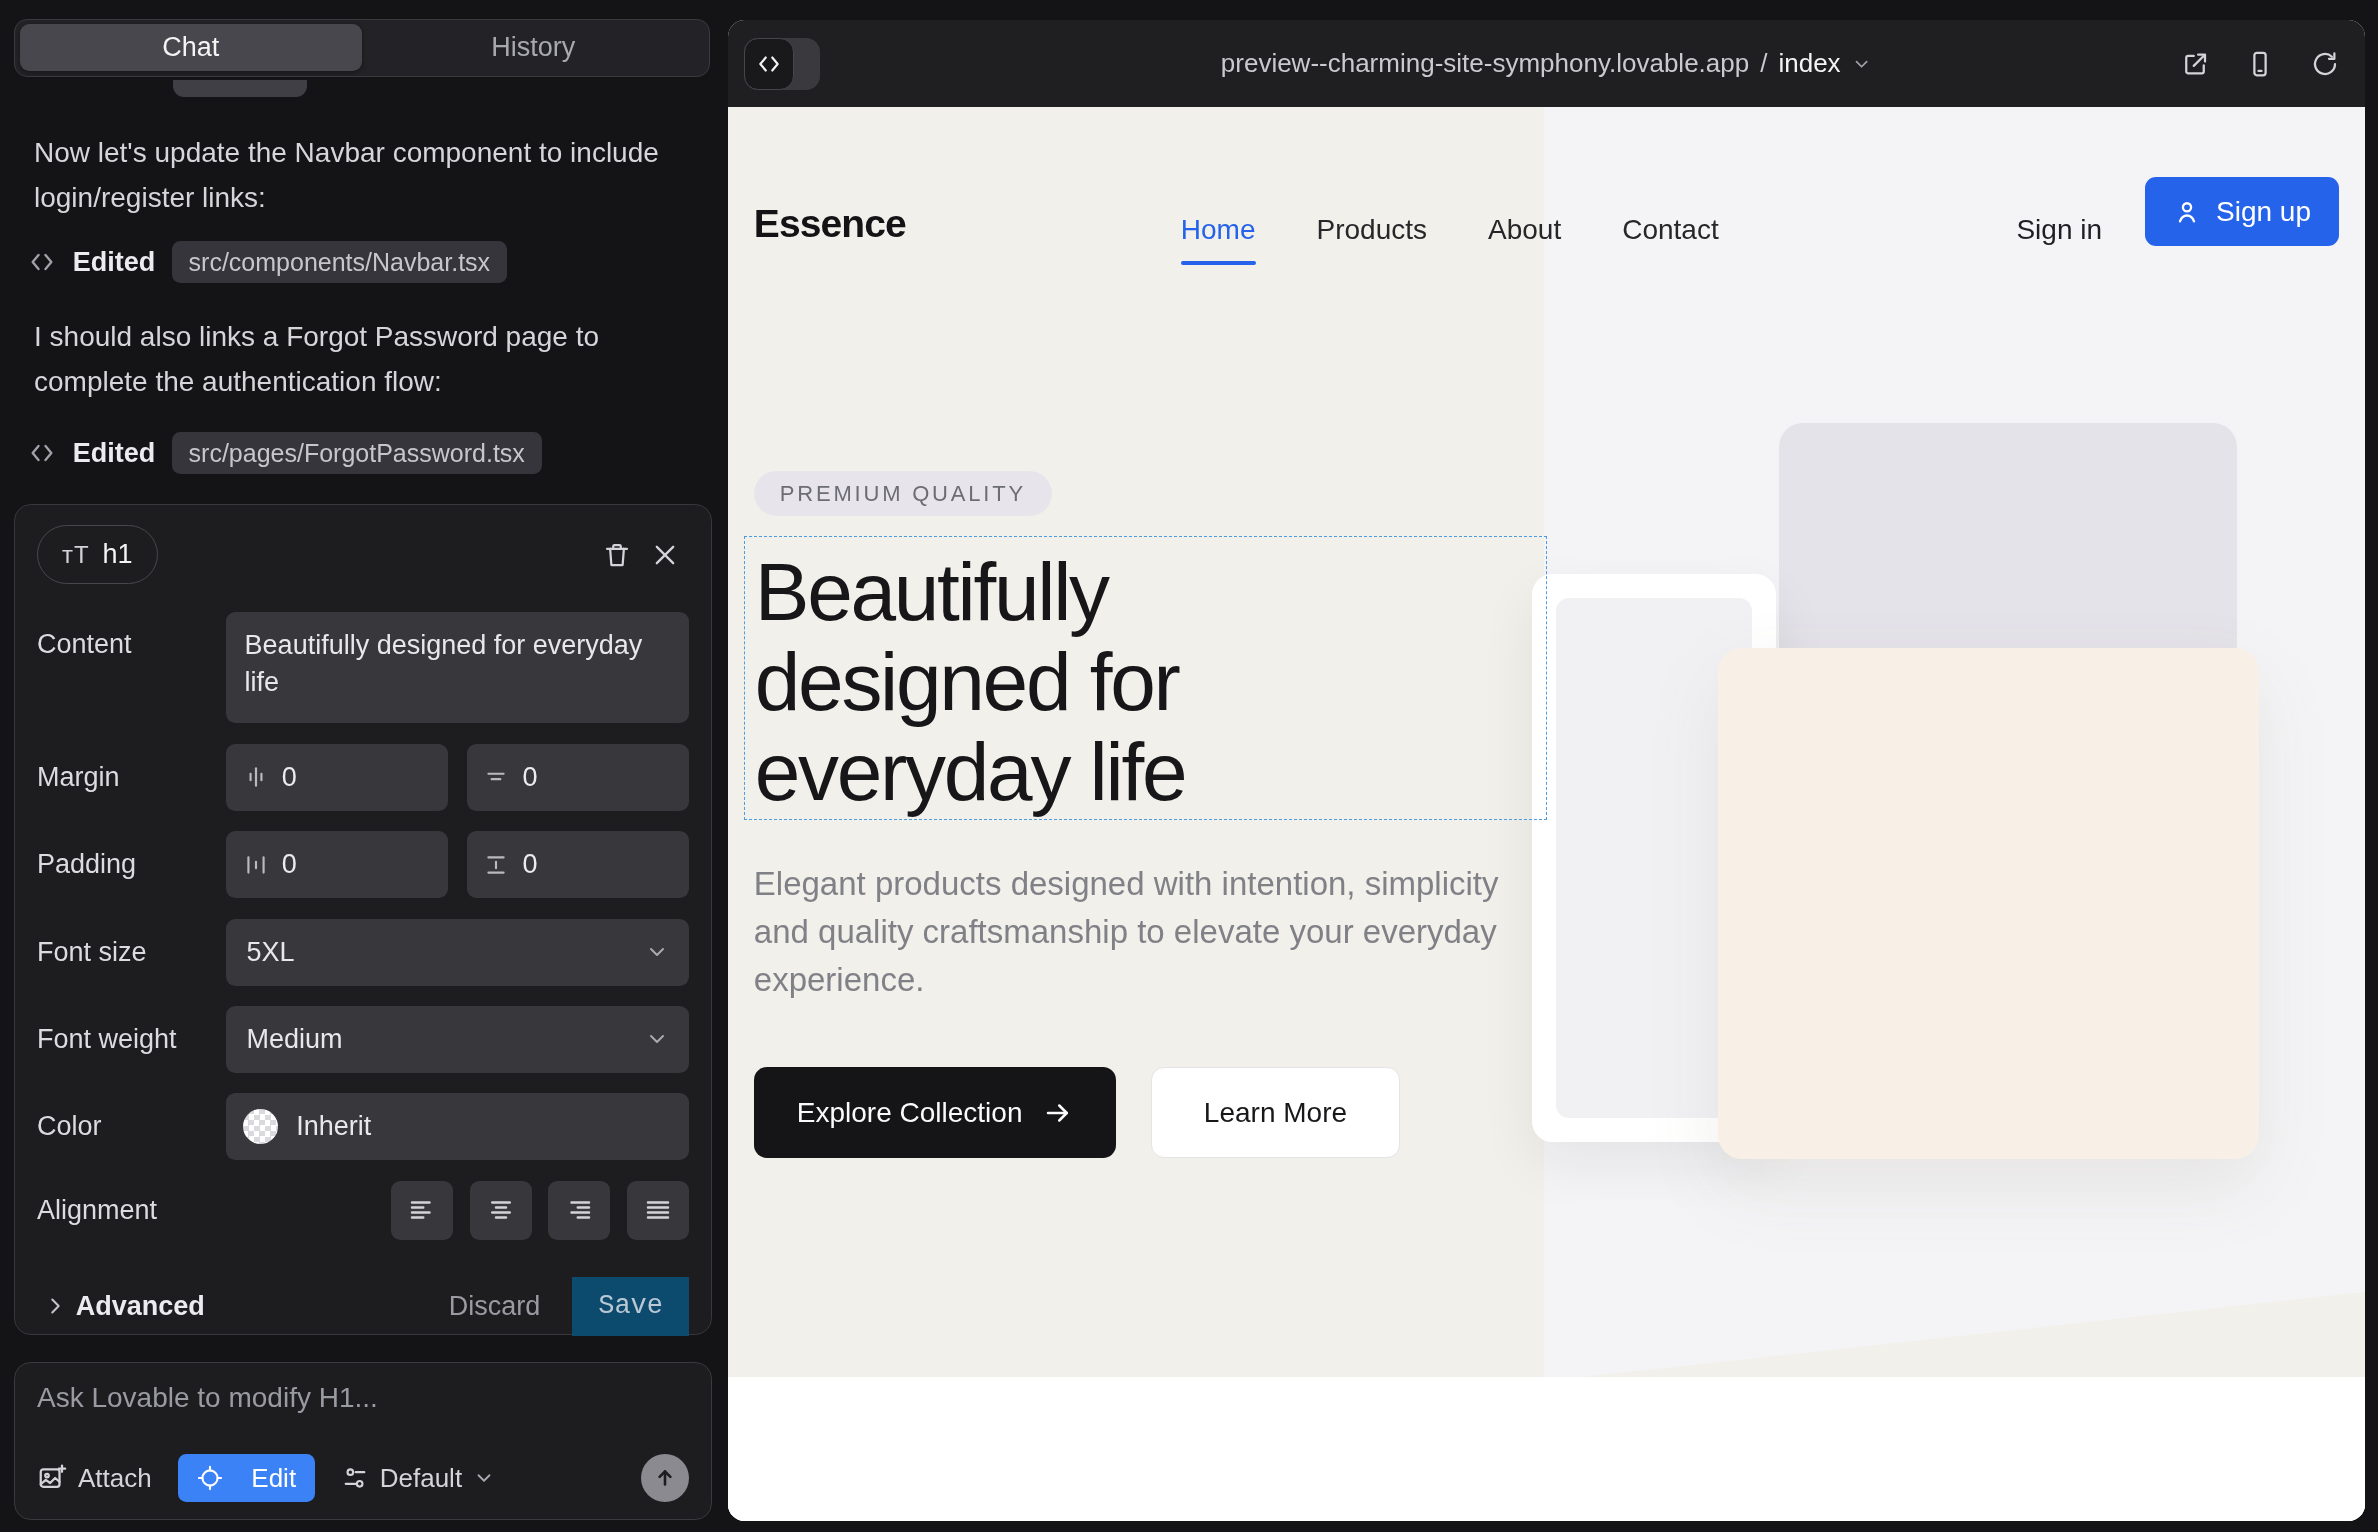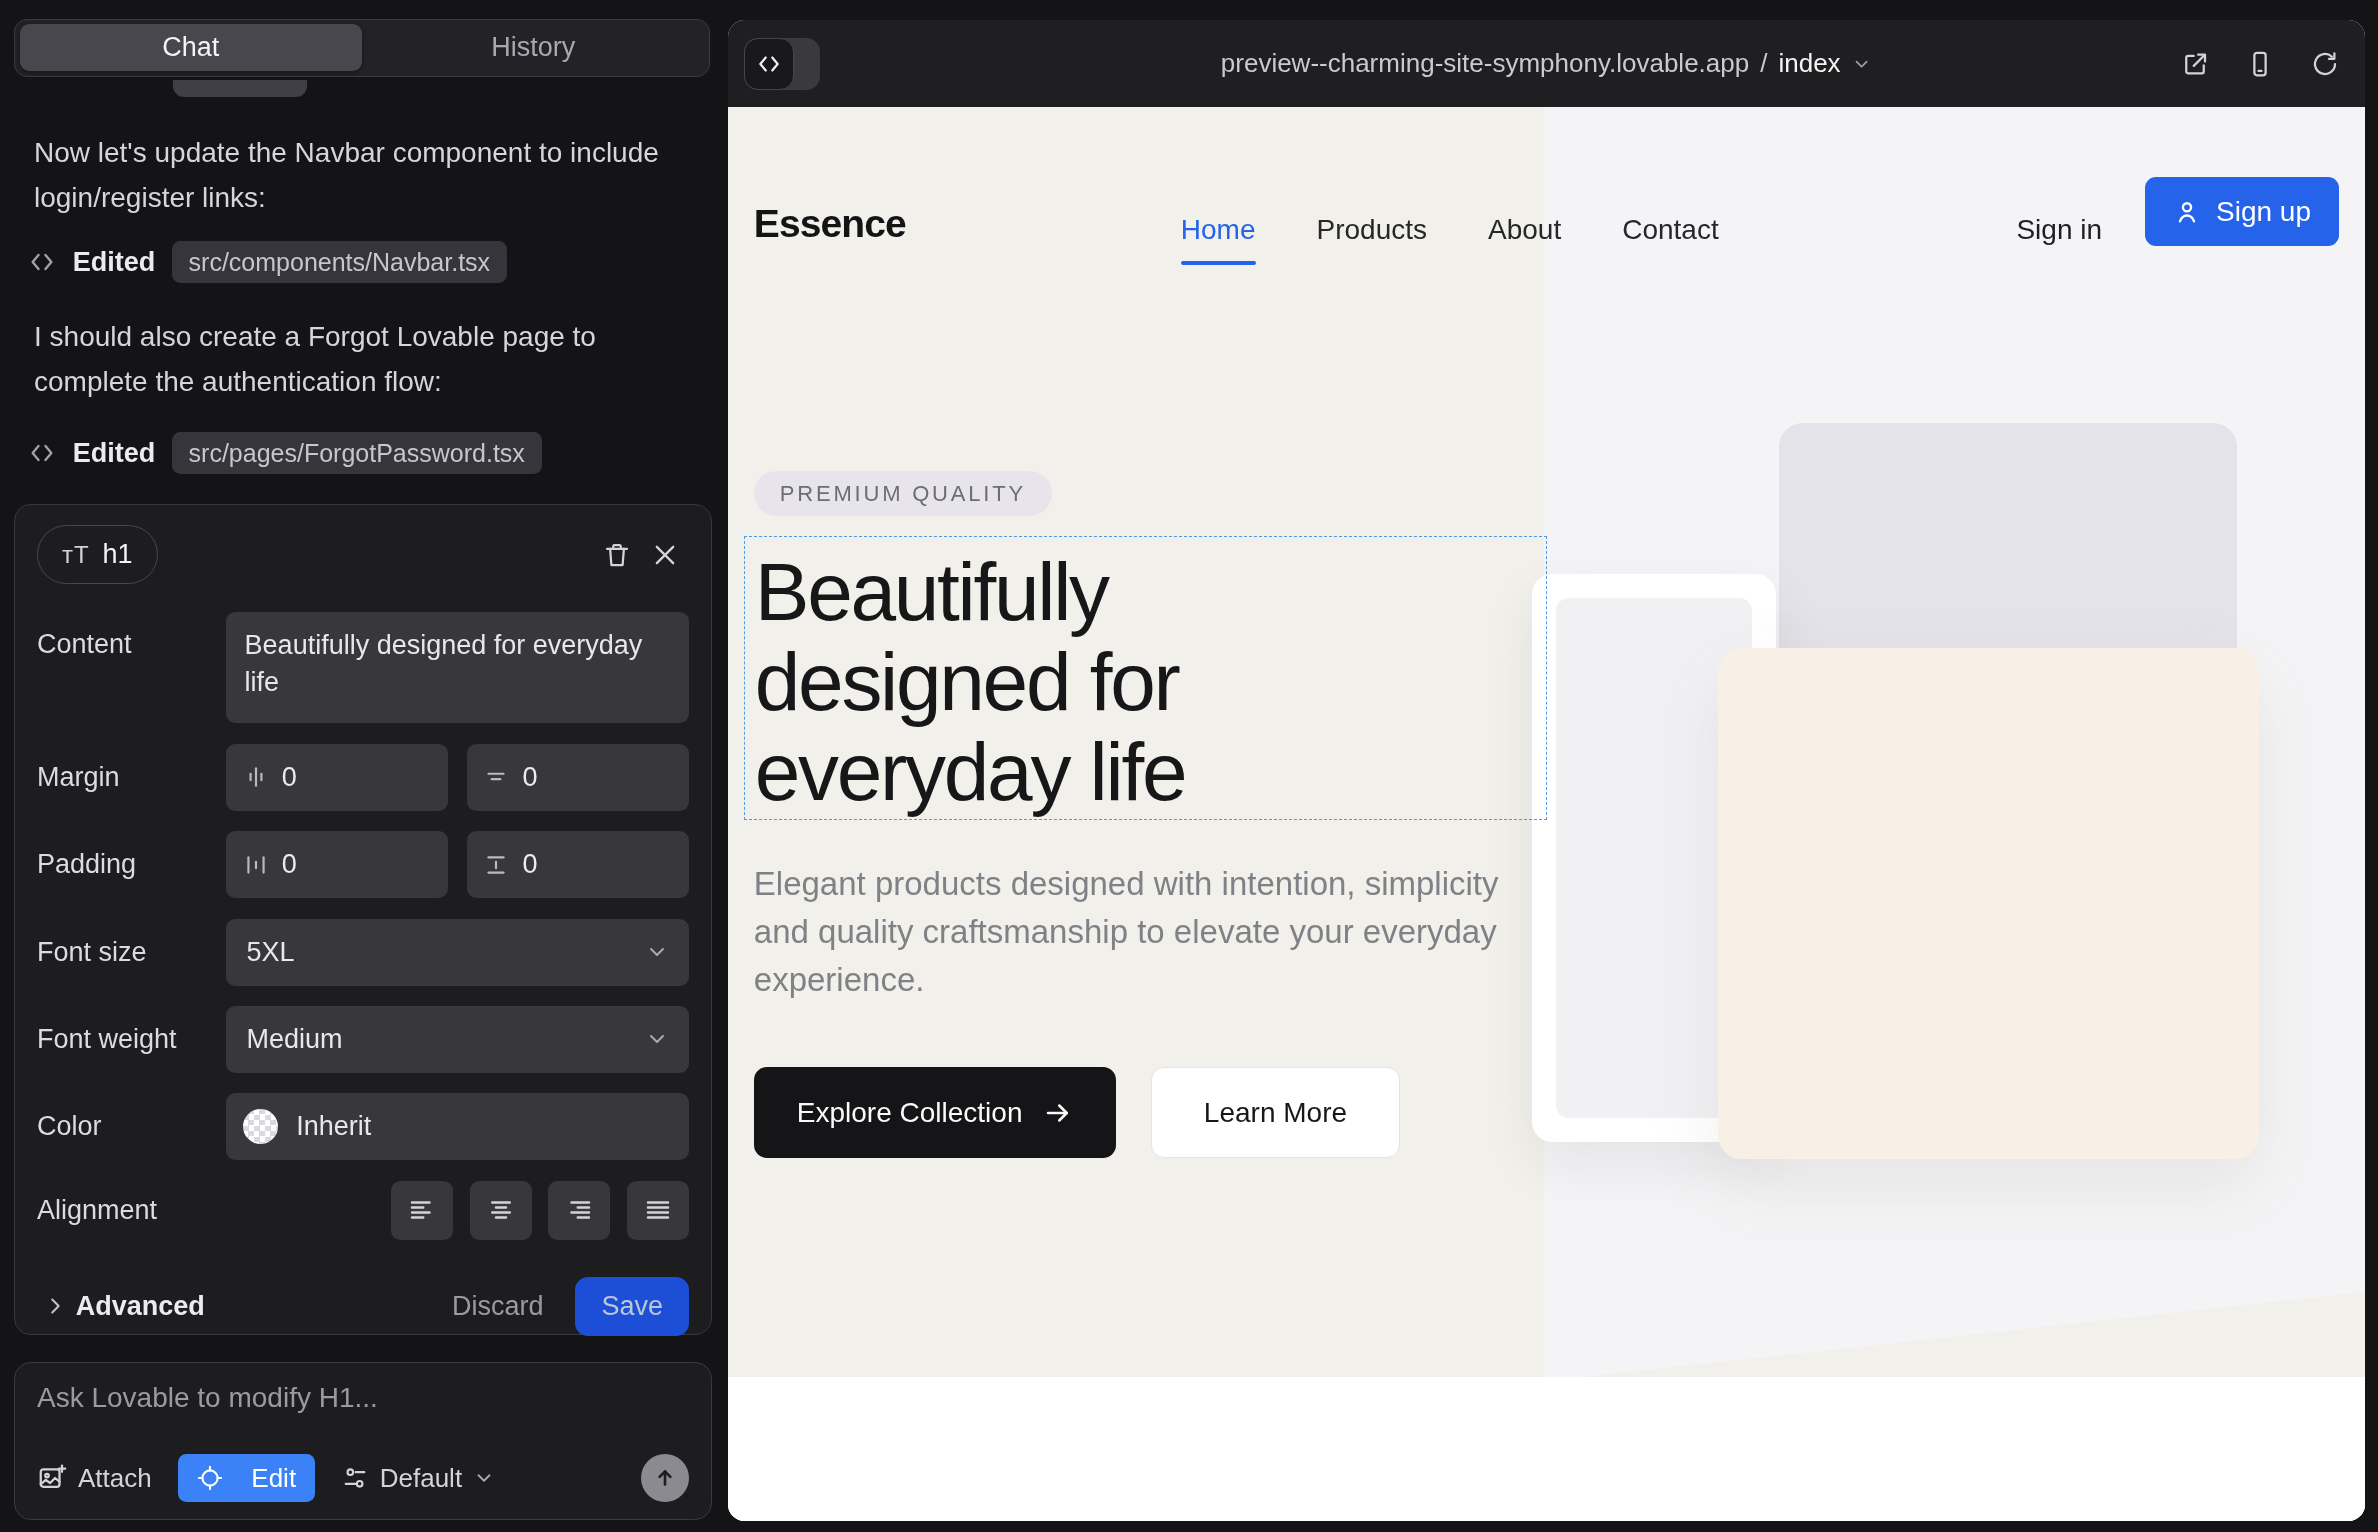--- a/index.html
+++ b/index.html
@@ -65,22 +65,22 @@
   .align-btn { width:62px; height:59px; background:#37373c; border-radius:9.3px;
                display:flex; align-items:center; justify-content:center; color:#d4d4d8;
                cursor:pointer; }
 
   .editor-footer { display:flex; align-items:center; margin-top:37px; }
   .advanced { display:flex; align-items:center; gap:9.3px; color:#ececf0; font-size:27px;
               font-weight:bold; cursor:pointer; padding-left:7.4px; }
   .advanced .chev-r { color:#c4c4ca; display:flex; }
   .editor-footer .spacer { flex:1; }
   .discard-btn { color:#9a9aa2; font-size:27px; padding:0 32px; cursor:pointer; }
-  .save-btn { background:#1d4ed8; color:#b9c8d4; font-size:27px; border-radius:13px;
-              height:59px; padding:0 26px; display:flex; align-items:center; cursor:pointer; }
+  .save-btn { background:#0c4a6e; color:#b9c8d4; font-size:27px; border-radius:0;
+              height:59px; padding:0 26px; display:flex; align-items:center; cursor:pointer;font-family:Liberation Mono, monospace; }
 
   
   .composer { position:absolute; left:14px; top:1362px; width:698px; height:158px;
               background:#1d1d20; border:1.4px solid #3a3a3f; border-radius:16.7px;
               padding:18.6px 22px; }
   .composer-input { width:100%; background:transparent; border:none; outline:none;
               font-size:28px; color:#e4e4e7; font-family:inherit; }
   .composer-input::placeholder { color:#9a9aa2; }
   .composer-row { position:absolute; left:22px; right:22px; bottom:16.7px; height:48px;
               display:flex; align-items:center; gap:26px; }
@@ -179,21 +179,21 @@
       <span class="code-glyph">
         <svg width="28" height="28" viewBox="0 0 24 24" fill="none" stroke="currentColor" stroke-width="2" stroke-linecap="round" stroke-linejoin="round">
             <path d="M9 6l-5 6 5 6"></path>
             <path d="M15 6l5 6-5 6"></path>
           </svg>
       </span>
       <span class="edited-label">Edited</span>
       <span class="file-pill">src/components/Navbar.tsx</span>
     </div>
 
-    <p class="msg msg2">I should also create a Forgot Lovable page to complete the authentication flow:</p>
+    <p class="msg msg2">I should also links a Forgot Password page to complete the authentication flow:</p>
 
     <div class="edited-row edited2">
       <span class="code-glyph">
         <svg width="28" height="28" viewBox="0 0 24 24" fill="none" stroke="currentColor" stroke-width="2" stroke-linecap="round" stroke-linejoin="round">
             <path d="M9 6l-5 6 5 6"></path>
             <path d="M15 6l5 6-5 6"></path>
           </svg>
       </span>
       <span class="edited-label">Edited</span>
       <span class="file-pill">src/pages/ForgotPassword.tsx</span>

